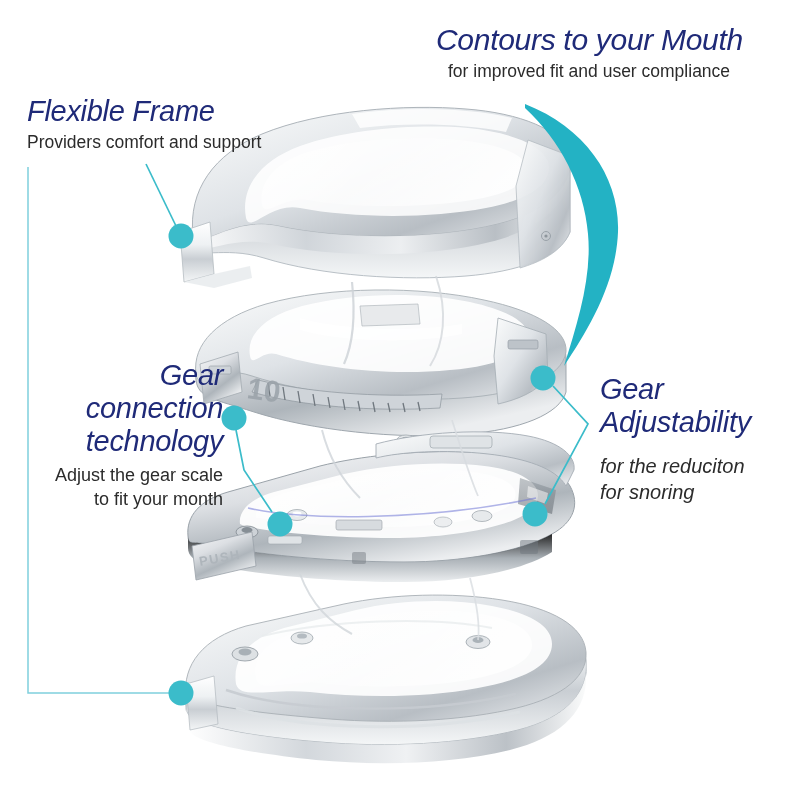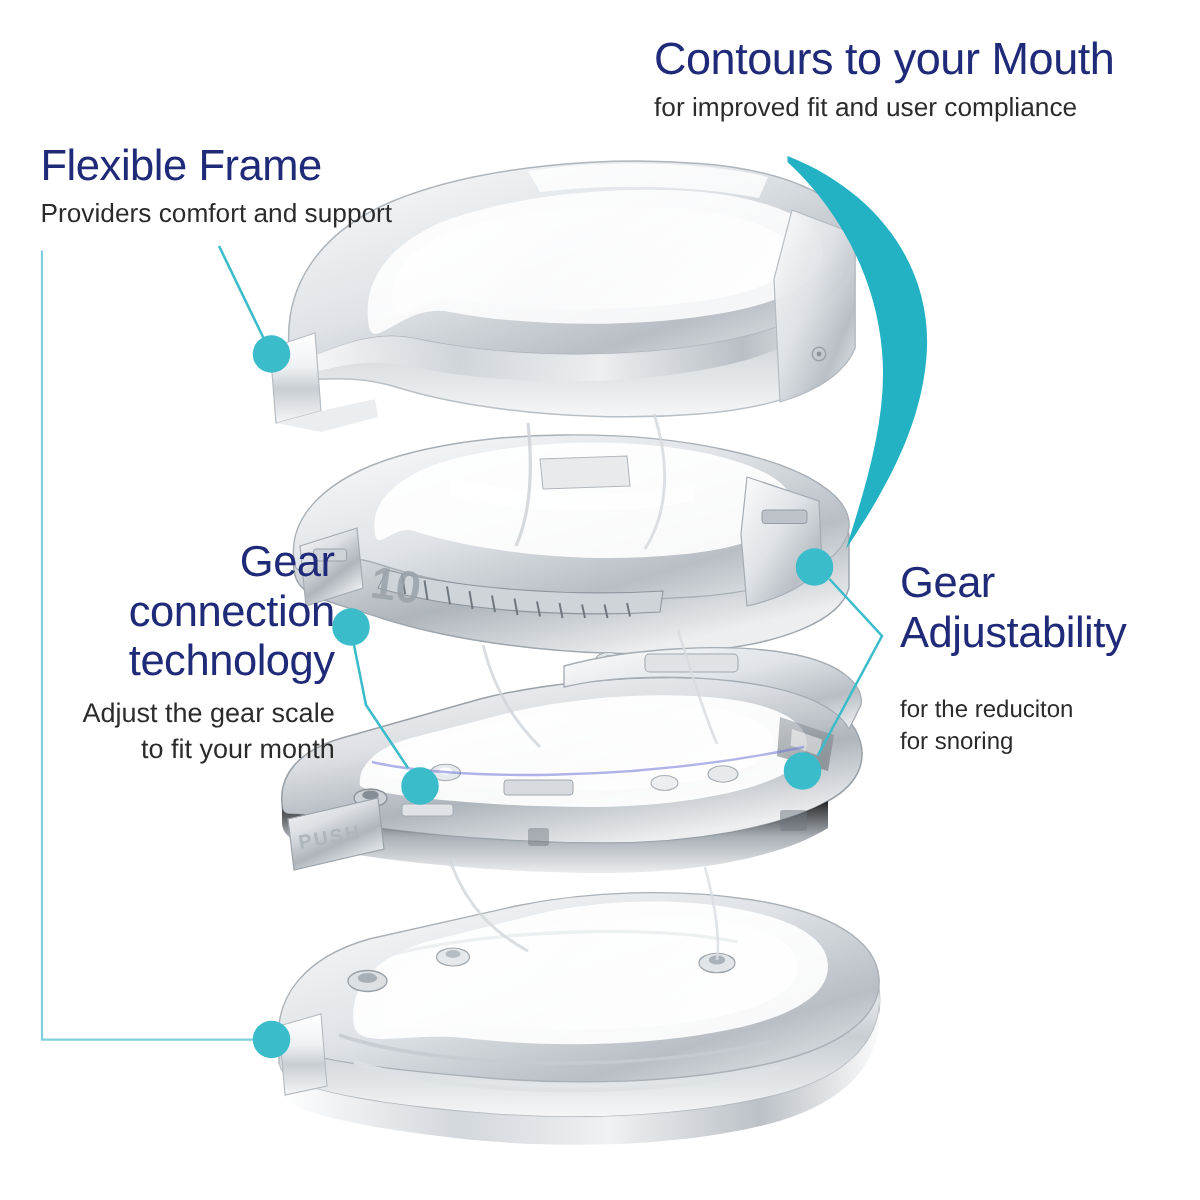--- a/index.html
+++ b/index.html
@@ -22,44 +22,45 @@
 
   
   .callout { position: absolute; }
   .callout .title {
     color: #1f2a78;
     font-weight: 400;
     letter-spacing: -0.3px;
     line-height: 1.08;
     white-space: pre-line;
     margin: 0;
+    font-style: italic;
   }
   .callout .subtitle {
     color: #2b2b2b;
     font-weight: 400;
     line-height: 1.18;
     white-space: pre-line;
     margin: 0;
   }
 
   #co-contours { left: 436px; top: 24px; text-align: left; }
   #co-contours .title { font-size: 30px; }
-  #co-contours .subtitle { font-size: 17.5px; margin-top: 5px; margin-left: 0px; }
+  #co-contours .subtitle { font-size: 17.5px; margin-top: 5px; margin-left: 12px; }
 
   #co-flexible { left: 27px; top: 96px; text-align: left; }
   #co-flexible .title { font-size: 29px; }
   #co-flexible .subtitle { font-size: 17.5px; margin-top: 5px; text-align: center; }
 
   #co-gear { left: 55px; top: 359px; text-align: right; }
   #co-gear .title { font-size: 29px; line-height: 1.14; }
   #co-gear .subtitle { font-size: 18px; margin-top: 6px; line-height: 1.32; }
 
   #co-micro { left: 600px; top: 373px; text-align: left; }
   #co-micro .title { font-size: 29px; line-height: 1.14; }
-  #co-micro .subtitle { font-size: 16px; margin-top: 24px; line-height: 1.32; }
+  #co-micro .subtitle { font-size: 20px; margin-top: 14px; line-height: 1.32; font-style: italic; }
 
   
   #lines, #product {
     position: absolute;
     left: 0; top: 0;
     width: 800px; height: 800px;
   }
   #product { z-index: 1; }
   #lines   { z-index: 3; pointer-events: none; }
   .callout { z-index: 4; }

